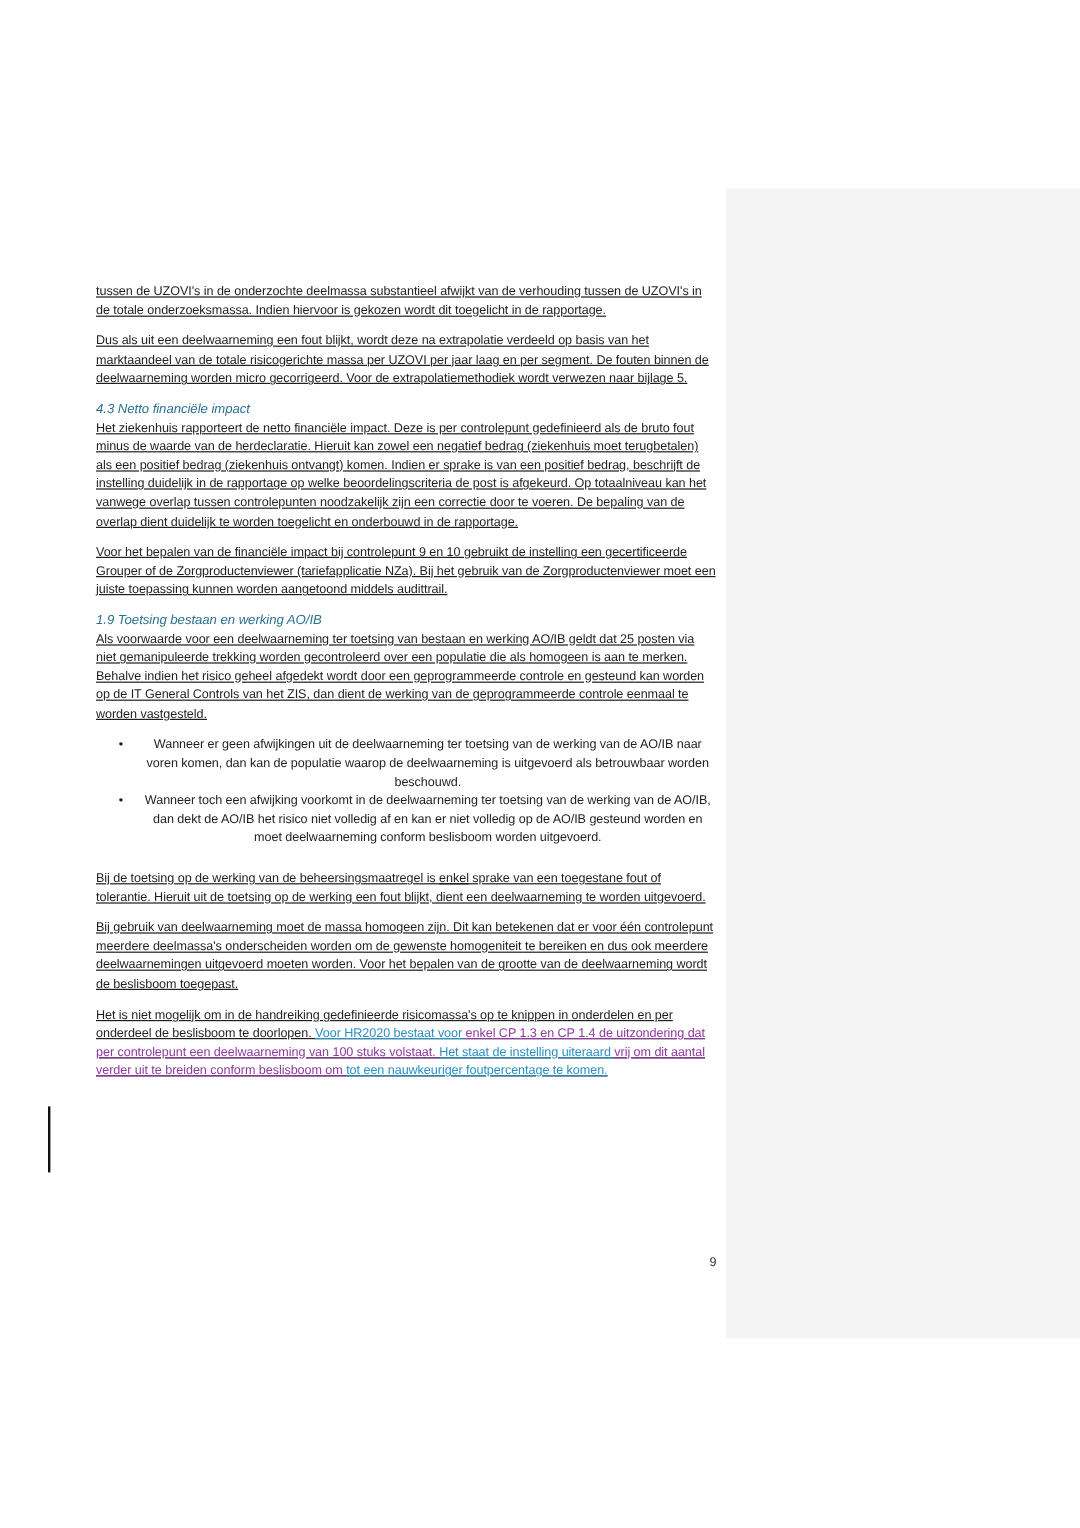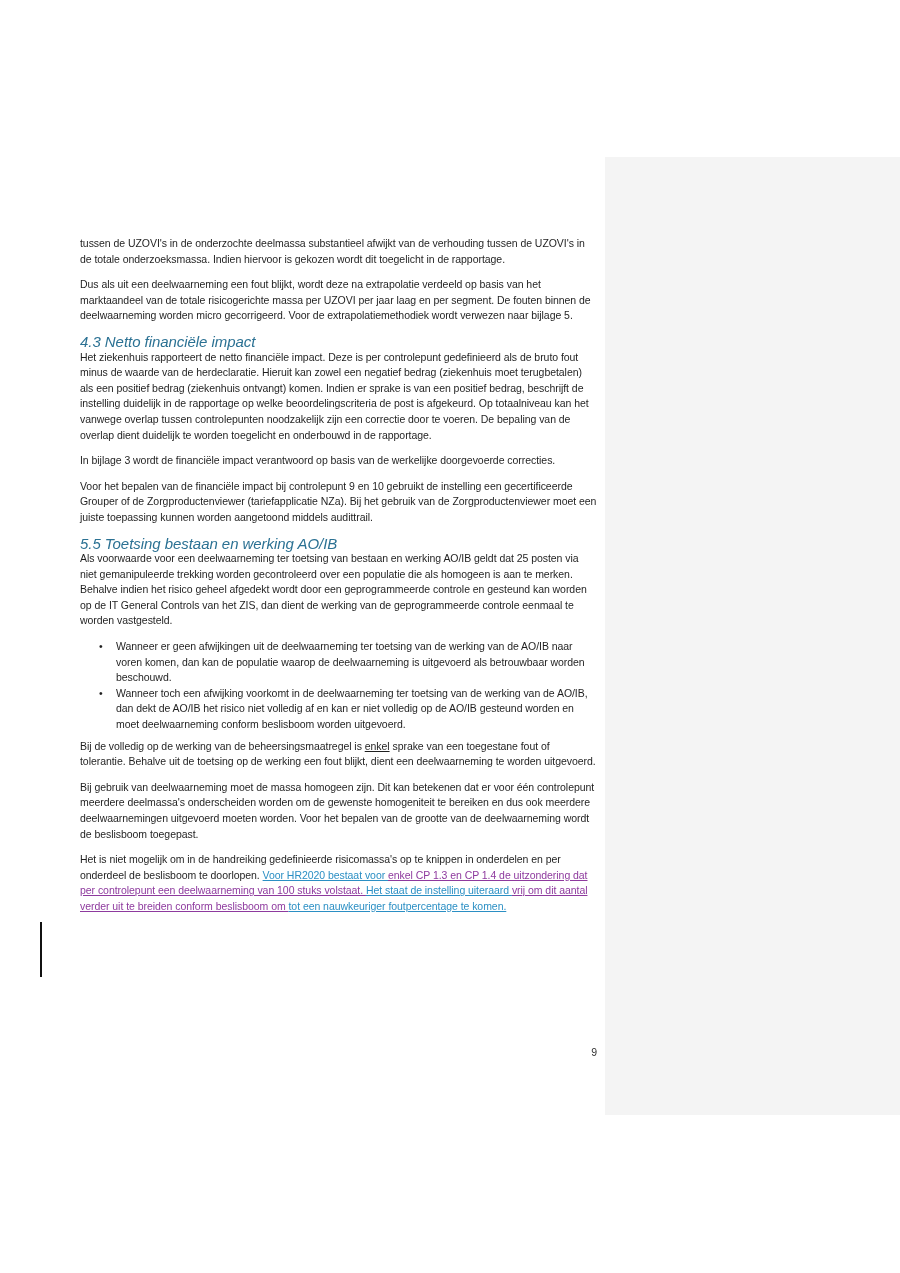--- a/index.html
+++ b/index.html
@@ -11,26 +11,26 @@
   }
   .page{position:absolute;inset:0;background:#ffffff;overflow:hidden;}
   .side-panel{
     position:absolute;left:605px;top:157px;width:295px;height:958px;
     background:#f4f4f4;
   }
   .doc-col{
     position:absolute;left:80px;top:236px;width:517px;
     font-size:10.5px;line-height:15.6px;letter-spacing:-0.05px;
   }
-  .doc-col p{margin:0 0 10px 0;}
+  .doc-col p{margin:0 0 10px 0;text-decoration:underline;}
   .sec-heading{
     margin:3px 0 0 0;color:#2b7193;font-style:italic;font-weight:normal;
-    font-size:15px;line-height:15.6px;
+    font-size:11px;line-height:15.6px;
   }
-  ul.bullets{margin:0 0 6px 0;padding:0 0 0 36px;list-style:none;}
+  ul.bullets{margin:0 0 18px 0;padding:0 0 0 36px;list-style:none;text-align:center;}
   ul.bullets li{position:relative;margin:0;}
   ul.bullets li::before{
     content:"\2022";position:absolute;left:-17px;top:0;color:#1f1f1f;
   }
   .u{text-decoration:underline;}
   .ins-blue{color:#2b8fc4;text-decoration:underline;}
   .ins-purple{color:#8e3a9e;text-decoration:underline;}
   .change-bar{
     position:absolute;left:40px;top:922px;width:1.5px;height:55px;background:#111111;
   }
@@ -50,34 +50,33 @@
 
   <div class="doc-col">
 
     <p>tussen de UZOVI's in de onderzochte deelmassa substantieel afwijkt van de verhouding tussen de UZOVI's in de totale onderzoeksmassa. Indien hiervoor is gekozen wordt dit toegelicht in de rapportage.</p>
 
     <p>Dus als uit een deelwaarneming een fout blijkt, wordt deze na extrapolatie verdeeld op basis van het marktaandeel van de totale risicogerichte massa per UZOVI per jaar laag en per segment. De fouten binnen de deelwaarneming worden micro gecorrigeerd. Voor de extrapolatiemethodiek wordt verwezen naar bijlage 5.</p>
 
     <h3 class="sec-heading">4.3 Netto financiële impact</h3>
     <p>Het ziekenhuis rapporteert de netto financiële impact. Deze is per controlepunt gedefinieerd als de bruto fout minus de waarde van de herdeclaratie. Hieruit kan zowel een negatief bedrag (ziekenhuis moet terugbetalen) als een positief bedrag (ziekenhuis ontvangt) komen. Indien er sprake is van een positief bedrag, beschrijft de instelling duidelijk in de rapportage op welke beoordelingscriteria de post is afgekeurd. Op totaalniveau kan het vanwege overlap tussen controlepunten noodzakelijk zijn een correctie door te voeren. De bepaling van de overlap dient duidelijk te worden toegelicht en onderbouwd in de rapportage.</p>
 
-    <p>In bijlage 3 wordt de financiële impact verantwoord op basis van de werkelijke doorgevoerde correcties.</p>
 
     <p>Voor het bepalen van de financiële impact bij controlepunt 9 en 10 gebruikt de instelling een gecertificeerde Grouper of de Zorgproductenviewer (tariefapplicatie NZa). Bij het gebruik van de Zorgproductenviewer moet een juiste toepassing kunnen worden aangetoond middels audittrail.</p>
 
 
-    <h3 class="sec-heading">5.5 Toetsing bestaan en werking AO/IB</h3>
+    <h3 class="sec-heading">1.9 Toetsing bestaan en werking AO/IB</h3>
     <p>Als voorwaarde voor een deelwaarneming ter toetsing van bestaan en werking AO/IB geldt dat 25 posten via niet gemanipuleerde trekking worden gecontroleerd over een populatie die als homogeen is aan te merken. Behalve indien het risico geheel afgedekt wordt door een geprogrammeerde controle en gesteund kan worden op de IT General Controls van het ZIS, dan dient de werking van de geprogrammeerde controle eenmaal te worden vastgesteld.</p>
 
     <ul class="bullets">
       <li>Wanneer er geen afwijkingen uit de deelwaarneming ter toetsing van de werking van de AO/IB naar voren komen, dan kan de populatie waarop de deelwaarneming is uitgevoerd als betrouwbaar worden beschouwd.</li>
       <li>Wanneer toch een afwijking voorkomt in de deelwaarneming ter toetsing van de werking van de AO/IB, dan dekt de AO/IB het risico niet volledig af en kan er niet volledig op de AO/IB gesteund worden en moet deelwaarneming conform beslisboom worden uitgevoerd.</li>
     </ul>
 
-    <p><span>Bij de volledig op de werking van de beheersingsmaatregel is </span><span class="u">enkel</span><span> sprake van een toegestane fout of tolerantie. Behalve uit de toetsing op de werking een fout blijkt, dient een deelwaarneming te worden uitgevoerd.</span></p>
+    <p><span>Bij de toetsing op de werking van de beheersingsmaatregel is </span><span class="u">enkel</span><span> sprake van een toegestane fout of tolerantie. Hieruit uit de toetsing op de werking een fout blijkt, dient een deelwaarneming te worden uitgevoerd.</span></p>
 
     <p>Bij gebruik van deelwaarneming moet de massa homogeen zijn. Dit kan betekenen dat er voor één controlepunt meerdere deelmassa's onderscheiden worden om de gewenste homogeniteit te bereiken en dus ook meerdere deelwaarnemingen uitgevoerd moeten worden. Voor het bepalen van de grootte van de deelwaarneming wordt de beslisboom toegepast.</p>
 
     <p><span>Het is niet mogelijk om in de handreiking gedefinieerde risicomassa's op te knippen in onderdelen en per onderdeel de beslisboom te doorlopen. </span><span class="ins-blue">Voor HR2020 bestaat voor </span><span class="ins-purple">enkel CP 1.3 en CP 1.4 de uitzondering dat per controlepunt een deelwaarneming van 100 stuks volstaat. </span><span class="ins-blue">Het staat de instelling uiteraard </span><span class="ins-purple">vrij om dit aantal verder uit te breiden conform beslisboom om </span><span class="ins-blue">tot een nauwkeuriger foutpercentage te komen.</span></p>
 
   </div>
 
   <div class="page-number">9</div>
 
 </div>

